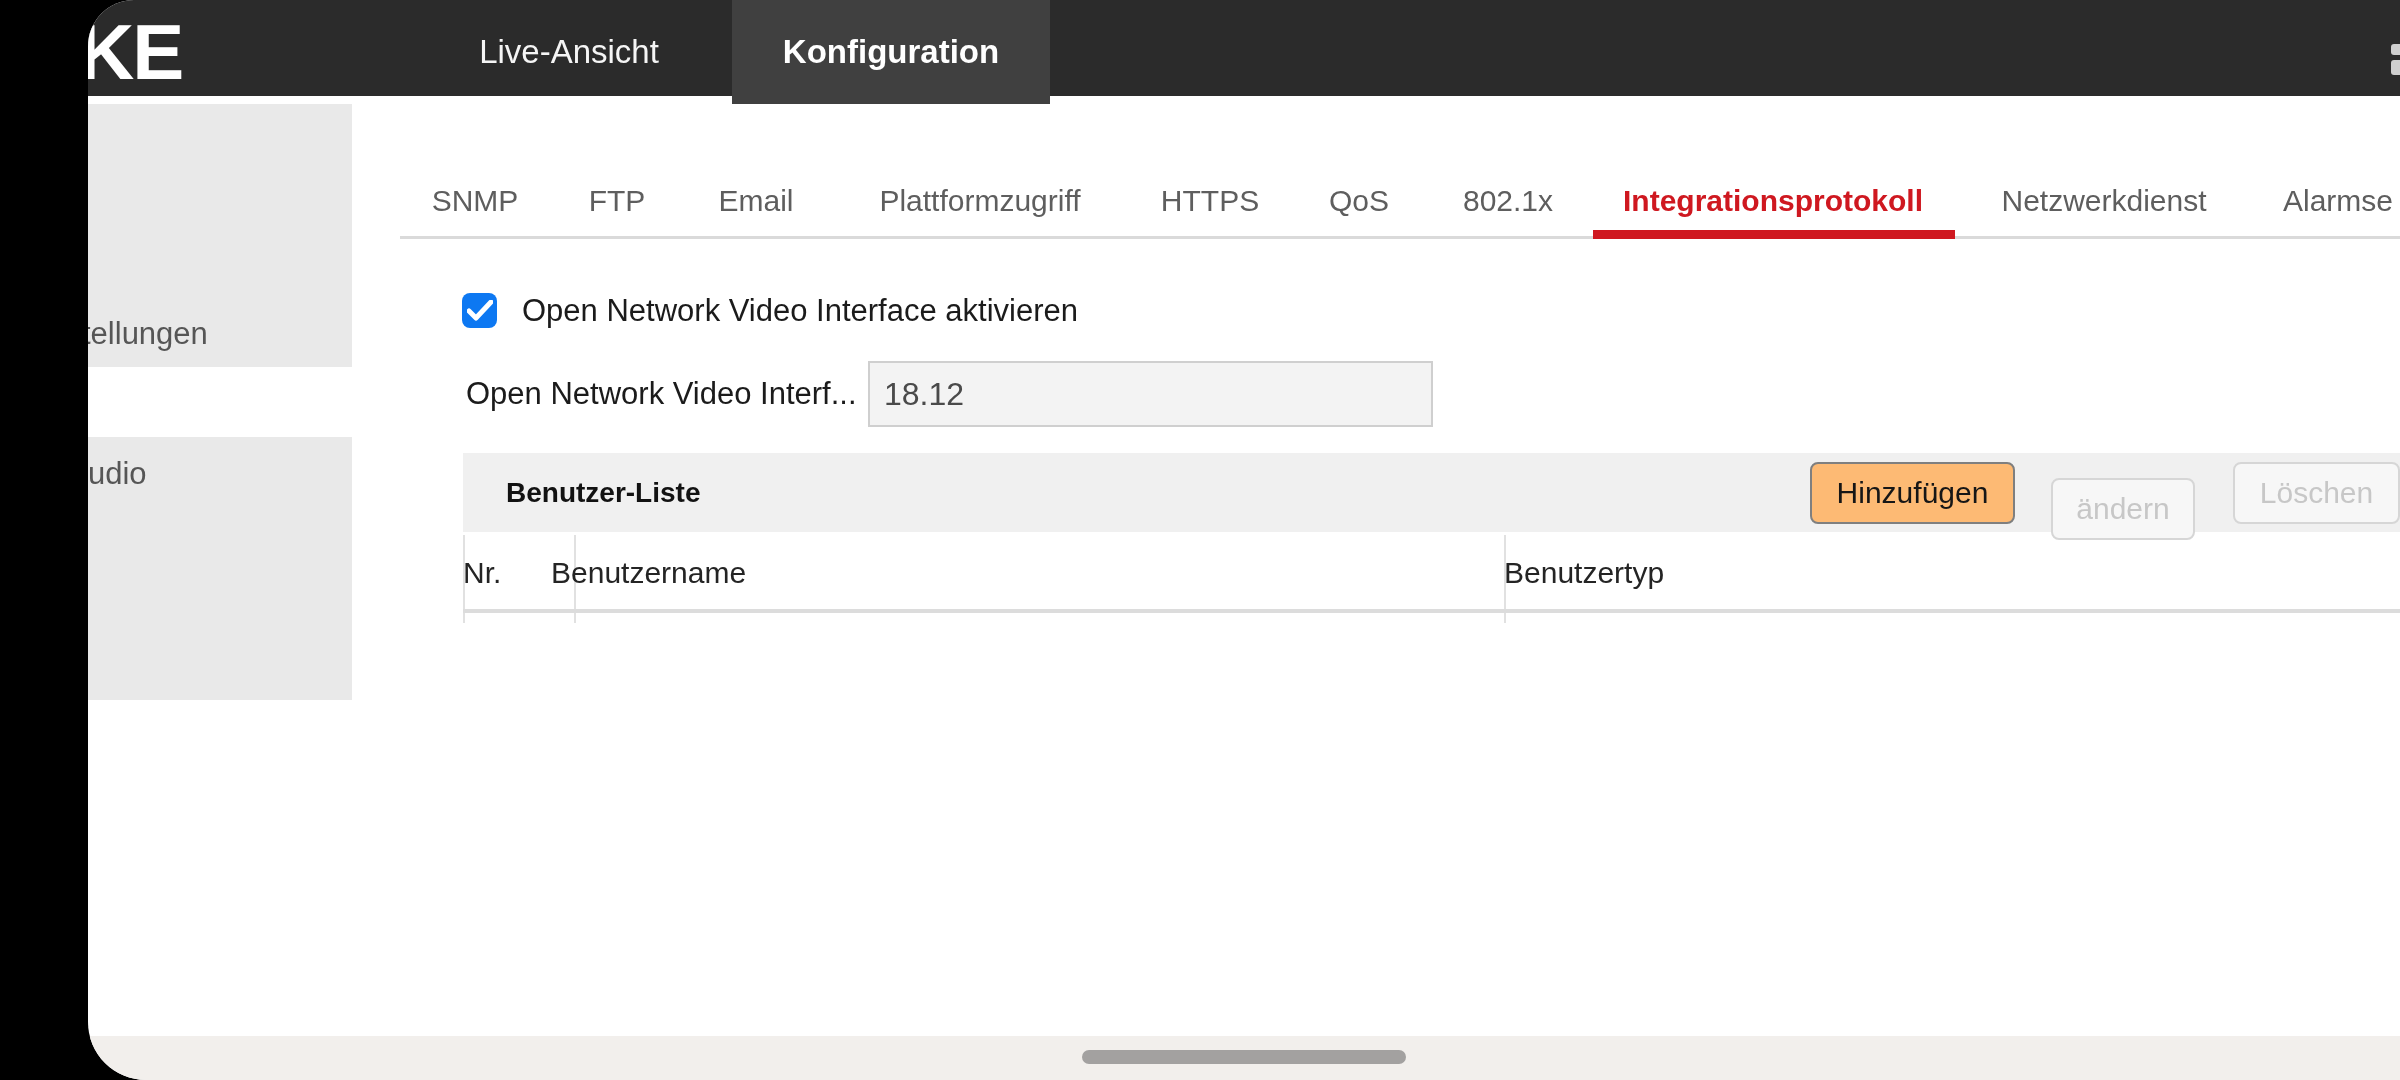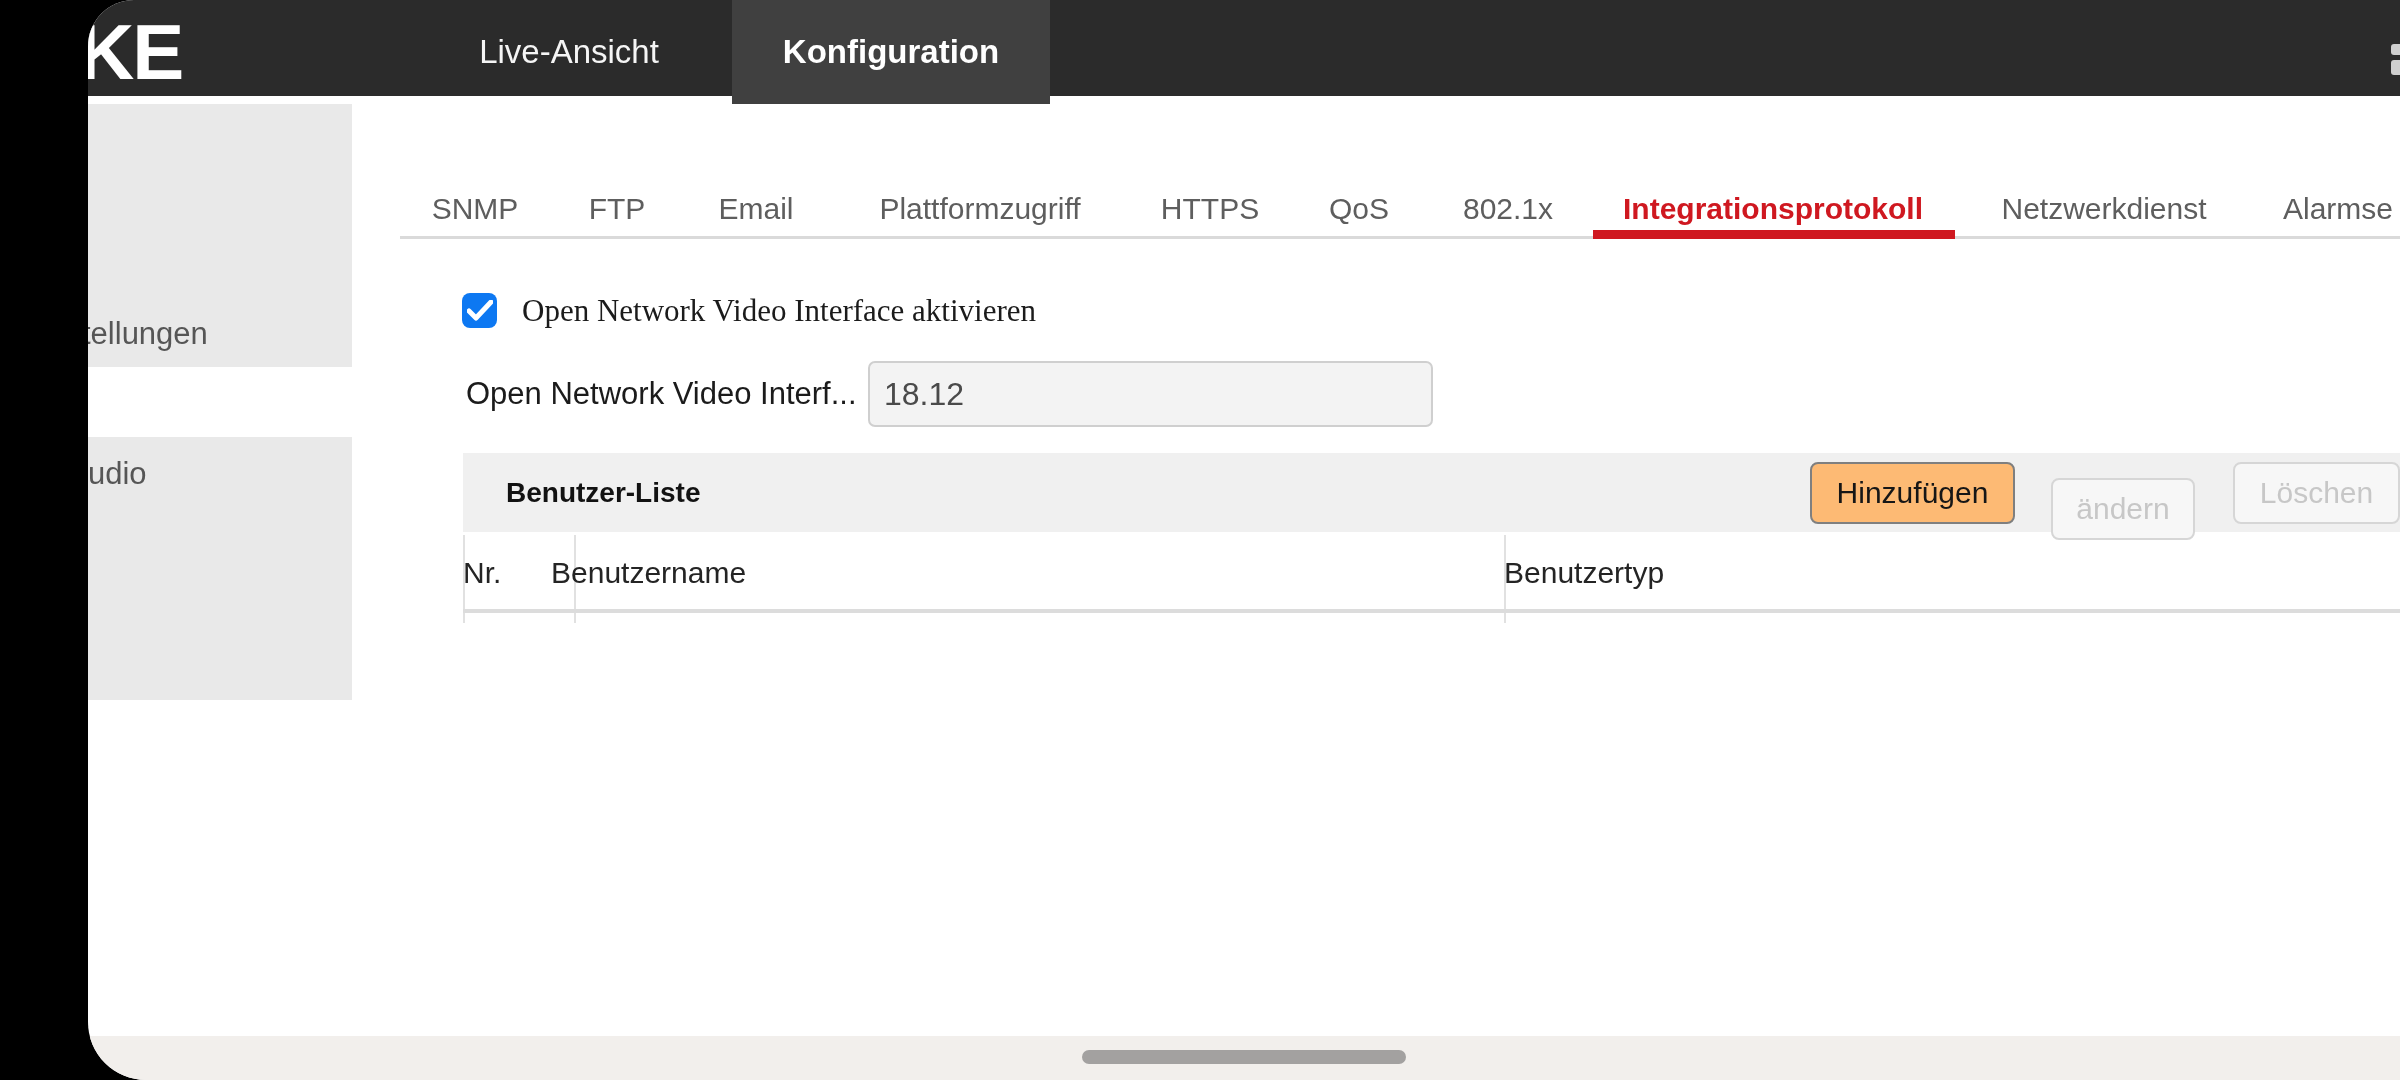--- a/index.html
+++ b/index.html
@@ -24,35 +24,35 @@
   .ovf-icon .b2{position:absolute;right:0;top:18px;width:9px;height:15px;background:#cfcfcf;border-radius:3px 0 0 3px;}
   
   .side-block{position:absolute;left:0;width:264px;background:#e9e9e9;}
   .side-block.b1{top:104px;height:263px;}
   .side-block.b2{top:437px;height:263px;}
   .side-label{position:absolute;color:#565656;font-size:31px;white-space:nowrap;}
   .side-label.l1{left:-6px;top:316px;}
   .side-label.l2{left:0;top:456px;}
   
   .tabbar{position:absolute;left:312px;top:150px;right:0;height:86px;border-bottom:3px solid #dadada;}
-  .tab{position:absolute;top:16px;height:86px;line-height:86px;transform:translateX(-50%);
+  .tab{position:absolute;top:8px;height:86px;line-height:86px;transform:translateX(-50%);
     font-size:30px;color:#5e5e5e;white-space:nowrap;cursor:pointer;}
   .tab.active{color:#cf1820;font-weight:700;}
   .tab.cut{transform:none;}
   .tab-underline{position:absolute;left:1193px;top:80px;width:362px;height:9px;background:#cf1820;}
   
   .checkbox{position:absolute;left:374px;top:293px;width:35px;height:35px;background:#0d78f2;
     border-radius:8px;cursor:pointer;}
   .checkbox svg{position:absolute;left:5px;top:7px;}
   .chk-label{position:absolute;left:434px;top:293px;height:35px;line-height:35px;
-    font-size:31px;color:#1b1b1b;white-space:nowrap;font-family:Liberation Serif, serif;}
+    font-size:31px;color:#1b1b1b;white-space:nowrap;}
   .ver-label{position:absolute;left:378px;top:361px;height:66px;line-height:66px;
     font-size:31px;color:#1b1b1b;white-space:nowrap;}
   .ver-input{position:absolute;left:780px;top:361px;width:565px;height:66px;box-sizing:border-box;
-    background:#f3f3f3;border:2px solid #cfcfcf;border-radius:7px;padding:0 0 0 14px;
+    background:#f3f3f3;border:2px solid #cfcfcf;border-radius:0;padding:0 0 0 14px;
     font-family:"Liberation Sans","DejaVu Sans",sans-serif;font-size:32px;color:#4a4a4a;outline:none;}
   
   .ul-bar{position:absolute;left:375px;top:453px;right:0;height:79px;background:#f0f0f0;}
   .ul-title{position:absolute;left:418px;top:453px;height:79px;line-height:79px;
     font-size:28px;font-weight:700;color:#121212;}
   .btn{position:absolute;top:462px;height:62px;box-sizing:border-box;border-radius:8px;
     font-family:"Liberation Sans","DejaVu Sans",sans-serif;font-size:30px;text-align:center;cursor:pointer;}
   .btn.enabled{background:#fdba74;border:2px solid #7f7f7f;color:#161616;}
   .btn.disabled{background:#f7f7f7;border:2px solid #d6d6d6;color:#c7c7c7;cursor:default;}
   .btn-add{left:1722px;width:205px;}

